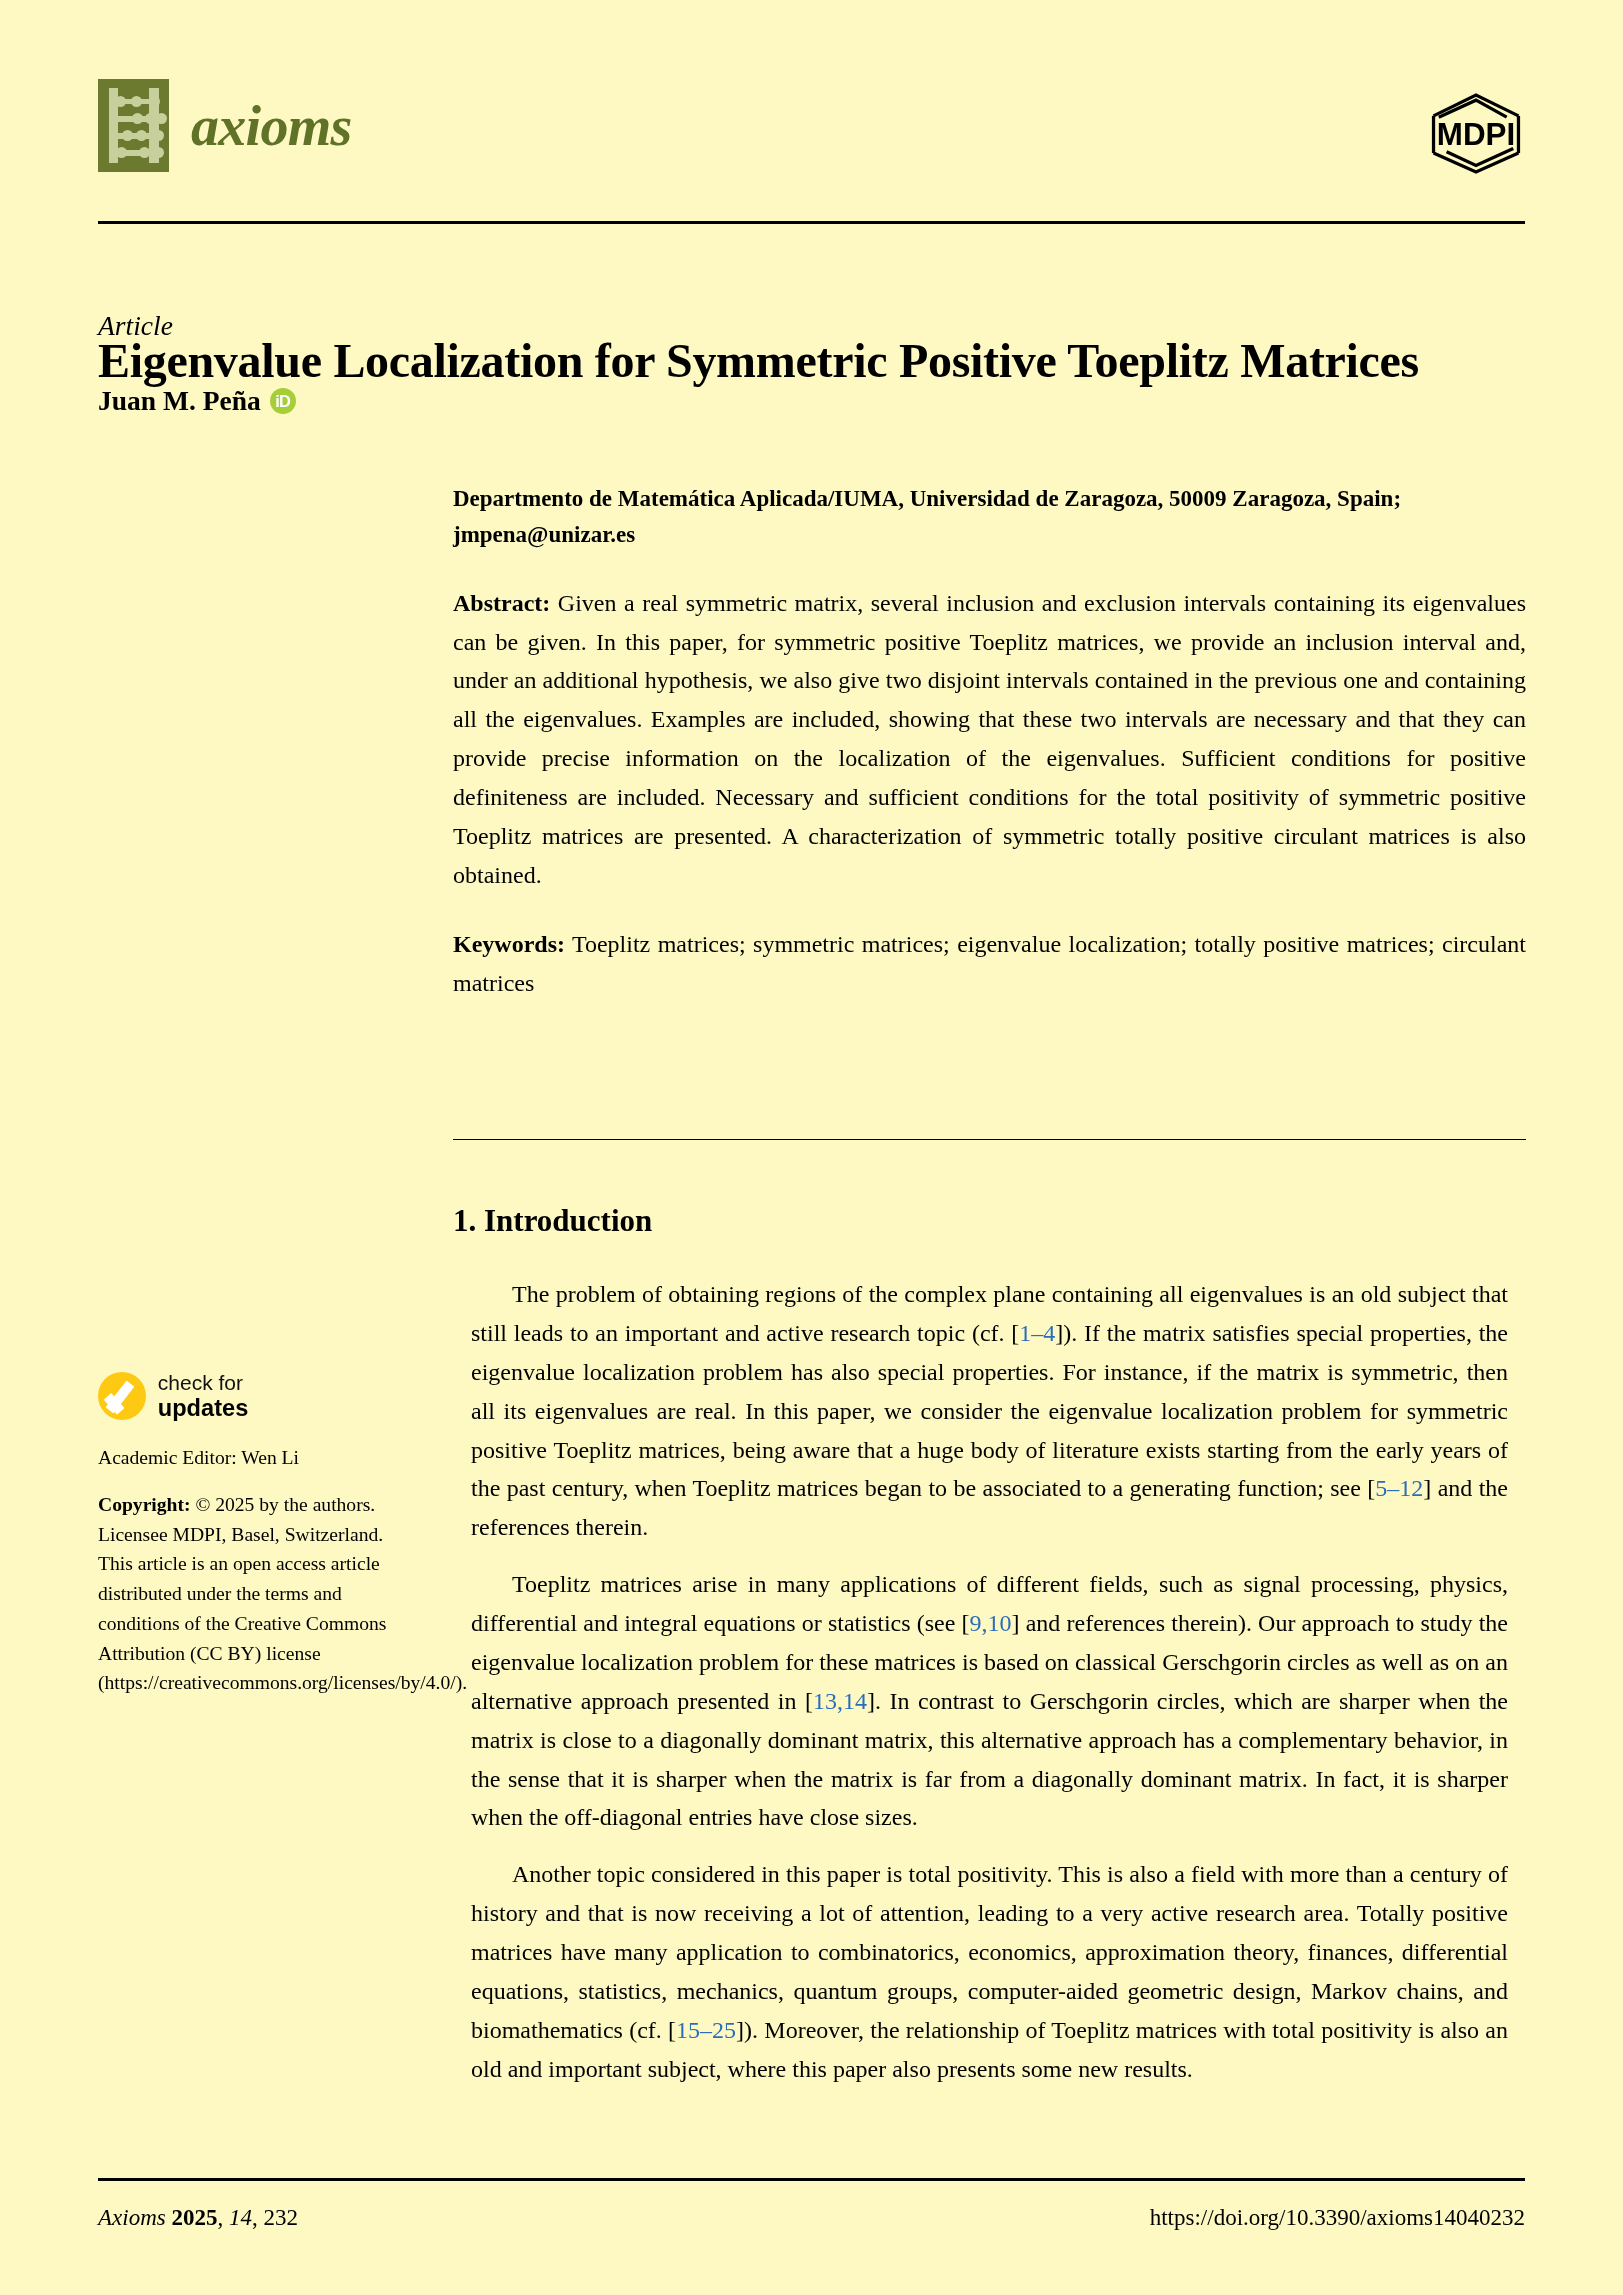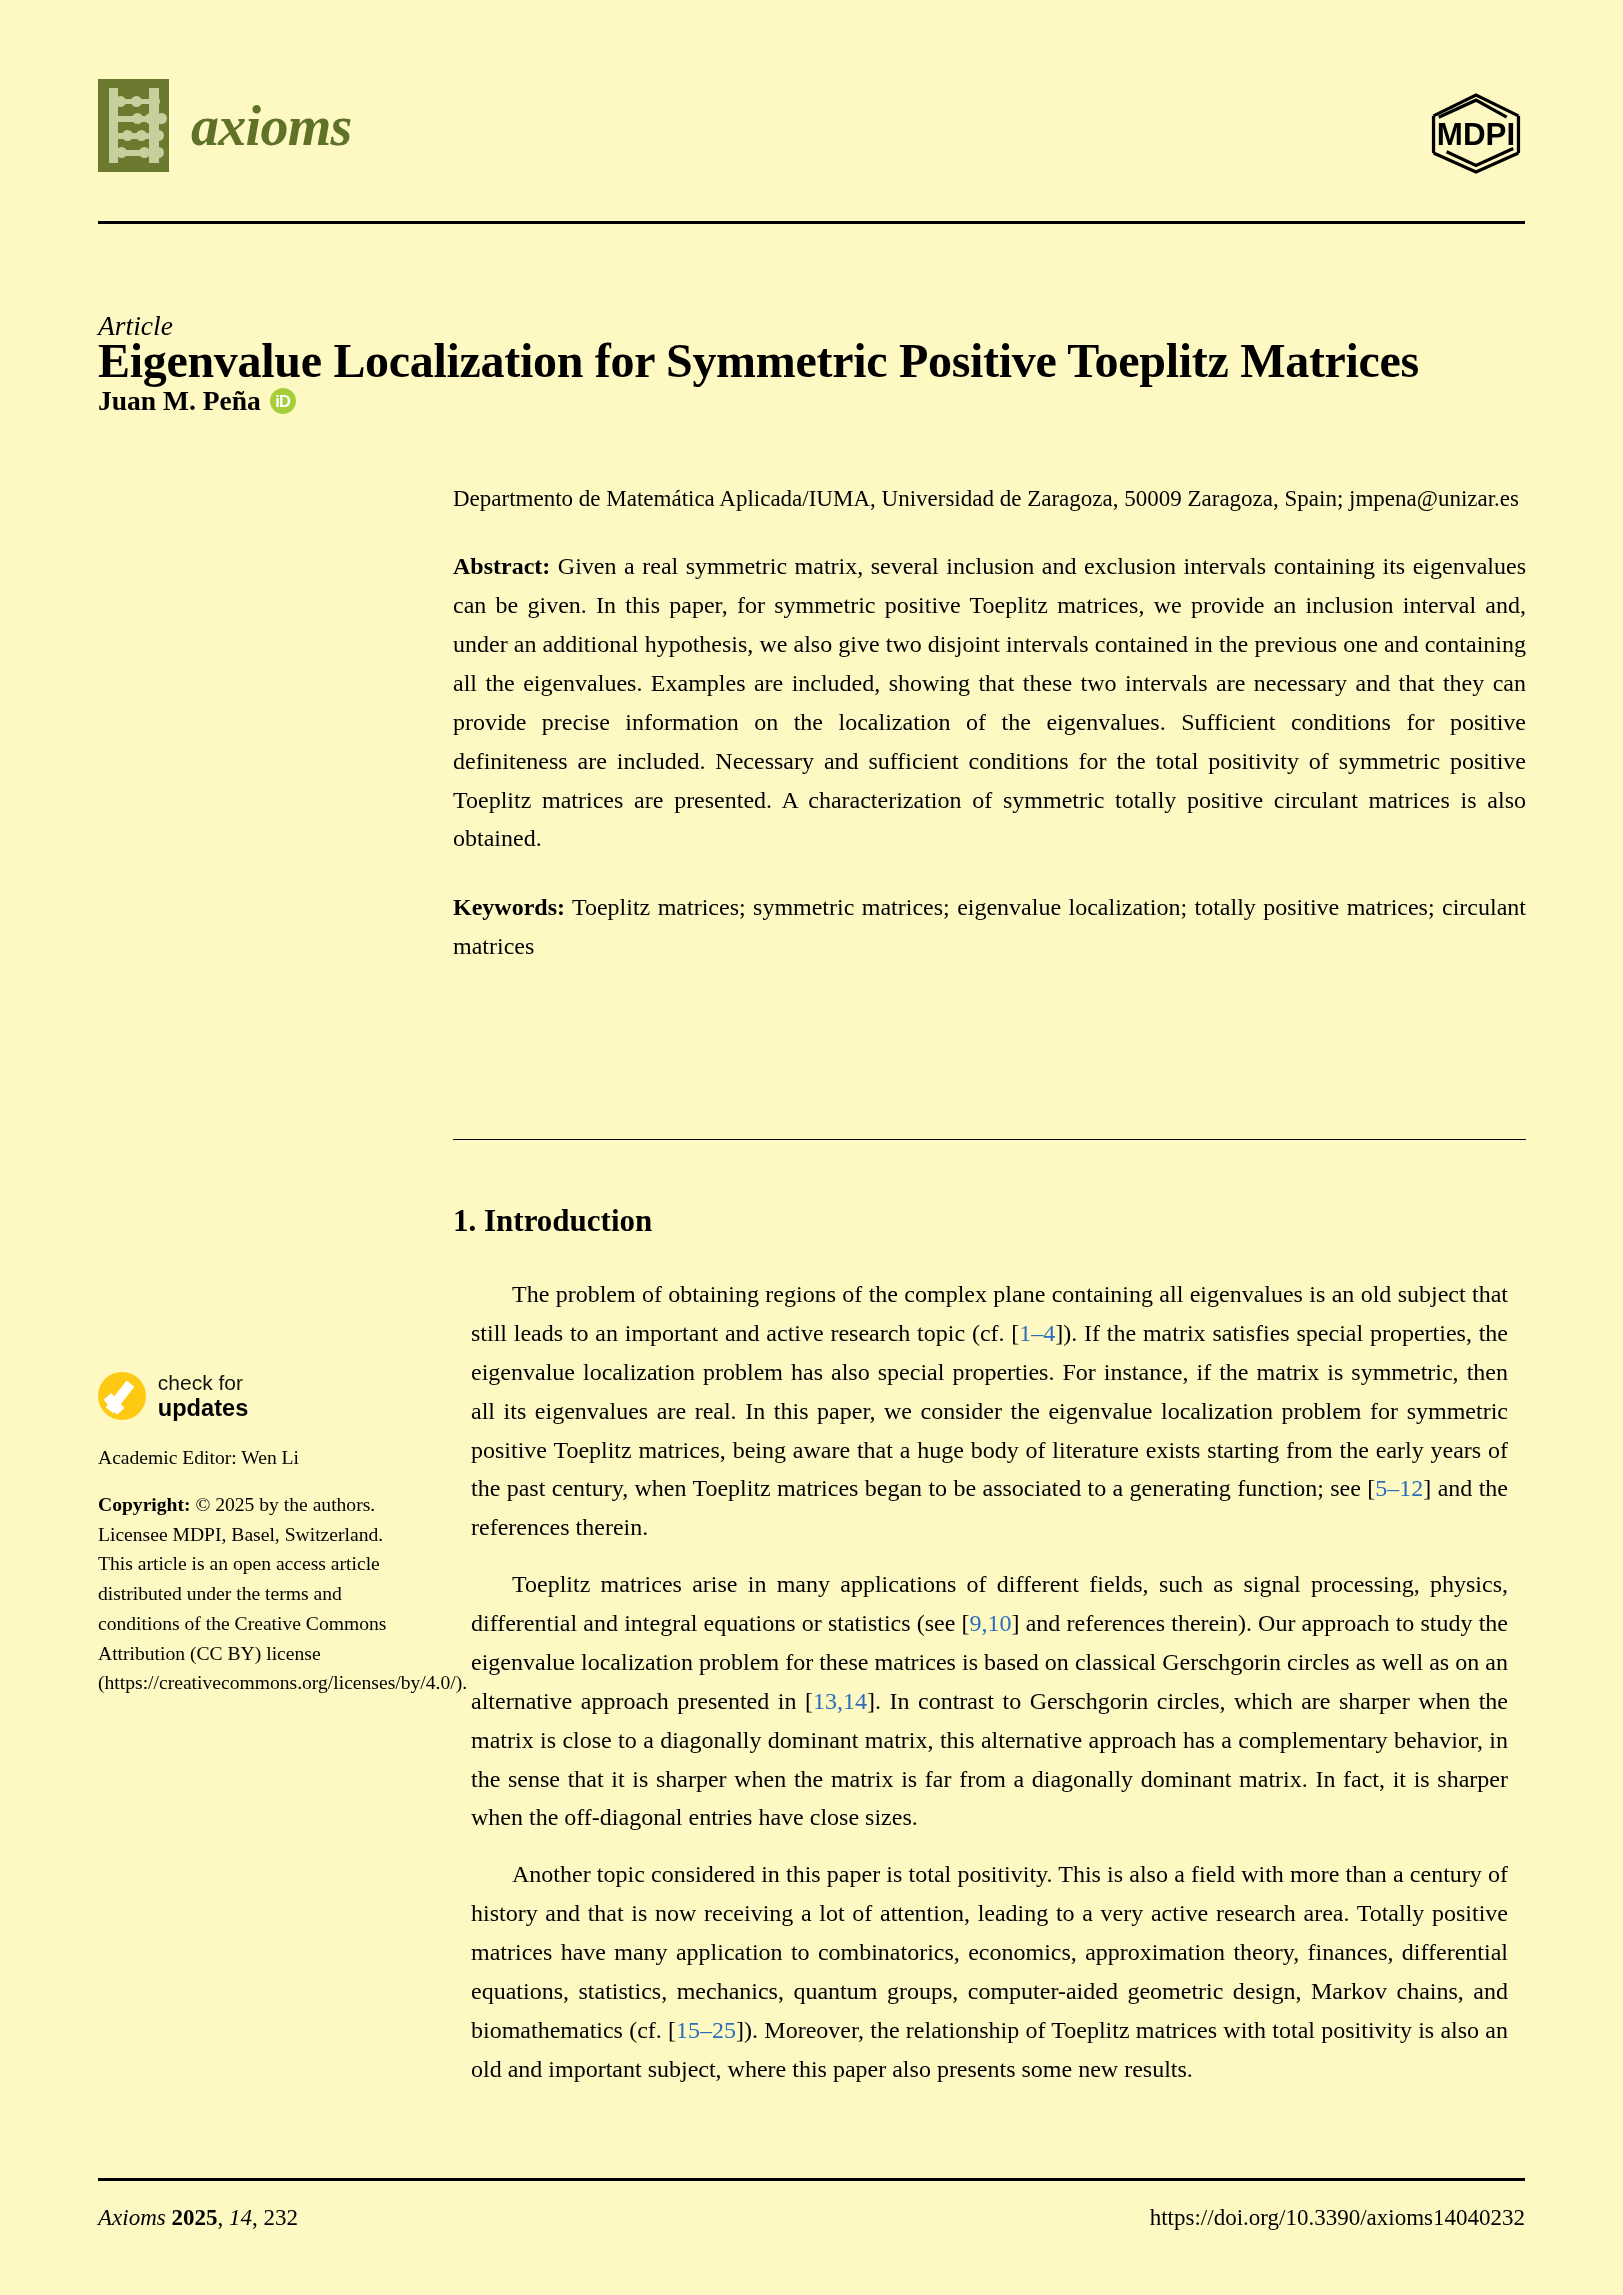--- a/index.html
+++ b/index.html
@@ -146,20 +146,21 @@
   .rcol {
     position: absolute;
     left: 453px;
     top: 481px;
     width: 1073px;
   }
   .affil {
     font-size: 23px;
     line-height: 1.58;
     margin-bottom: 30px;
+    font-weight: bold;
   }
   .abstract, .keywords, .msc {
     font-size: 24px;
     line-height: 1.62;
     text-align: justify;
   }
   .abstract { margin-bottom: 30px; }
   .keywords { margin-bottom: 29px; }
   .msc { margin-bottom: 0; }
   .lbl { font-weight: 700; }

